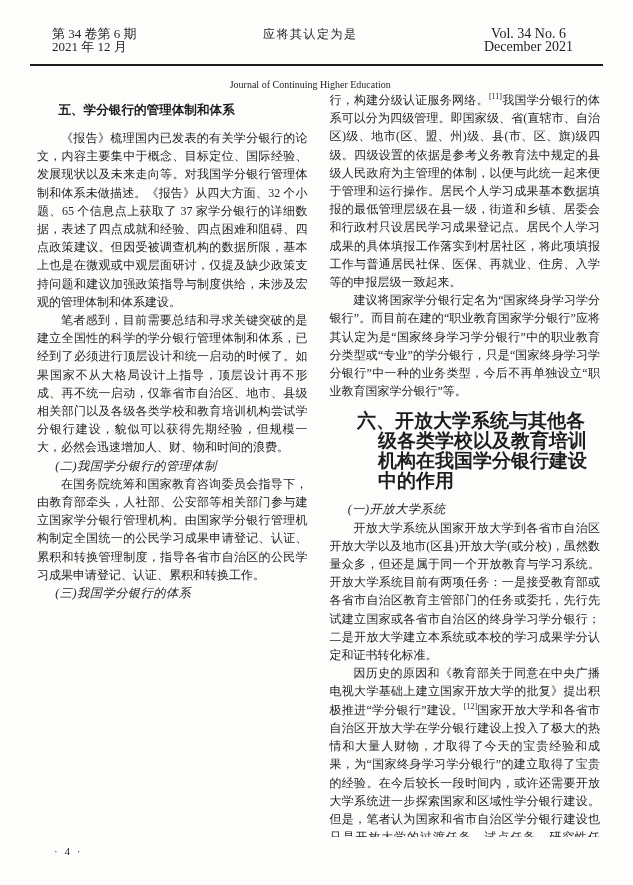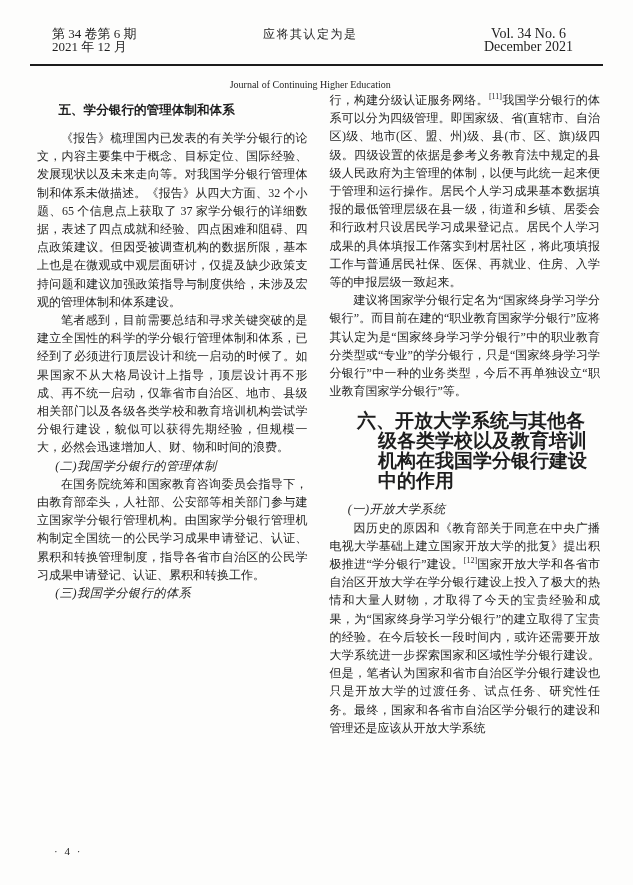--- a/index.html
+++ b/index.html
@@ -98,20 +98,21 @@
       <h3 class="sub-h">(二)我国学分银行的管理体制</h3>
       <p>在国务院统筹和国家教育咨询委员会指导下，由教育部牵头，人社部、公安部等相关部门参与建立国家学分银行管理机构。由国家学分银行管理机构制定全国统一的公民学习成果申请登记、认证、累积和转换管理制度，指导各省市自治区的公民学习成果申请登记、认证、累积和转换工作。</p>
       <h3 class="sub-h">(三)我国学分银行的体系</h3>
     </section>
 
     <section class="col">
       <p class="cont"><span>行，构建分级认证服务网络。</span><sup>[11]</sup><span>我国学分银行的体系可以分为四级管理。即国家级、省(直辖市、自治区)级、地市(区、盟、州)级、县(市、区、旗)级四级。四级设置的依据是参考义务教育法中规定的县级人民政府为主管理的体制，以便与此统一起来便于管理和运行操作。居民个人学习成果基本数据填报的最低管理层级在县一级，街道和乡镇、居委会和行政村只设居民学习成果登记点。居民个人学习成果的具体填报工作落实到村居社区，将此项填报工作与普通居民社保、医保、再就业、住房、入学等的申报层级一致起来。</span></p>
       <p>建议将国家学分银行定名为“国家终身学习学分银行”。而目前在建的“职业教育国家学分银行”应将其认定为是“国家终身学习学分银行”中的职业教育分类型或“专业”的学分银行，只是“国家终身学习学分银行”中一种的业务类型，今后不再单独设立“职业教育国家学分银行”等。</p>
       <h2 class="sec-h hang">六、开放大学系统与其他各级各类学校以及教育培训机构在我国学分银行建设中的作用</h2>
       <h3 class="sub-h">(一)开放大学系统</h3>
+      <p>开放大学系统从国家开放大学到各省市自治区开放大学以及地市(区县)开放大学(或分校)，虽然数量众多，但还是属于同一个开放教育与学习系统。开放大学系统目前有两项任务：一是接受教育部或各省市自治区教育主管部门的任务或委托，先行先试建立国家或各省市自治区的终身学习学分银行；二是开放大学建立本系统或本校的学习成果学分认定和证书转化标准。</p>
       <p><span>因历史的原因和《教育部关于同意在中央广播电视大学基础上建立国家开放大学的批复》提出积极推进“学分银行”建设。</span><sup>[12]</sup><span>国家开放大学和各省市自治区开放大学在学分银行建设上投入了极大的热情和大量人财物，才取得了今天的宝贵经验和成果，为“国家终身学习学分银行”的建立取得了宝贵的经验。在今后较长一段时间内，或许还需要开放大学系统进一步探索国家和区域性学分银行建设。但是，笔者认为国家和省市自治区学分银行建设也只是开放大学的过渡任务、试点任务、研究性任务。最终，国家和各省市自治区学分银行的建设和管理还是应该从开放大学系统</span></p>
     </section>
 
   </main>
 
   <footer>
     <div class="pagenum">· 4 ·</div>
   </footer>
 
 </div>

